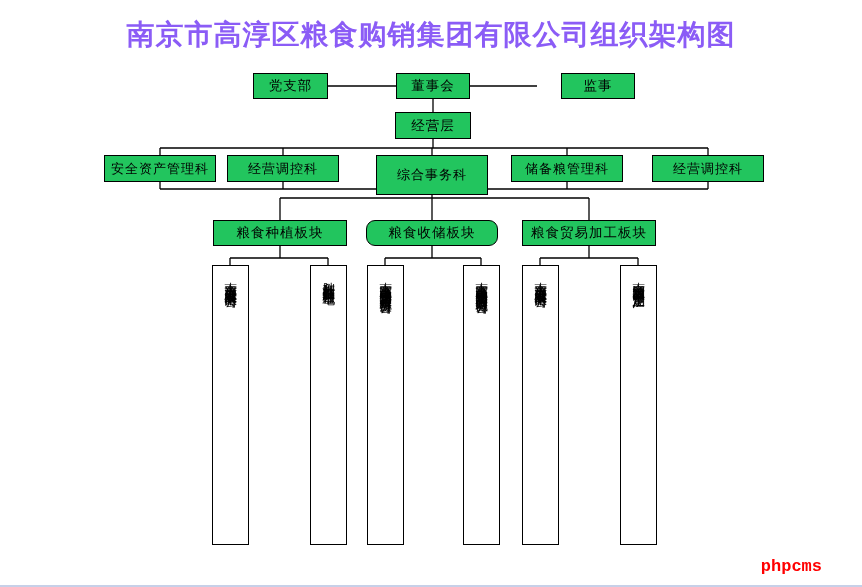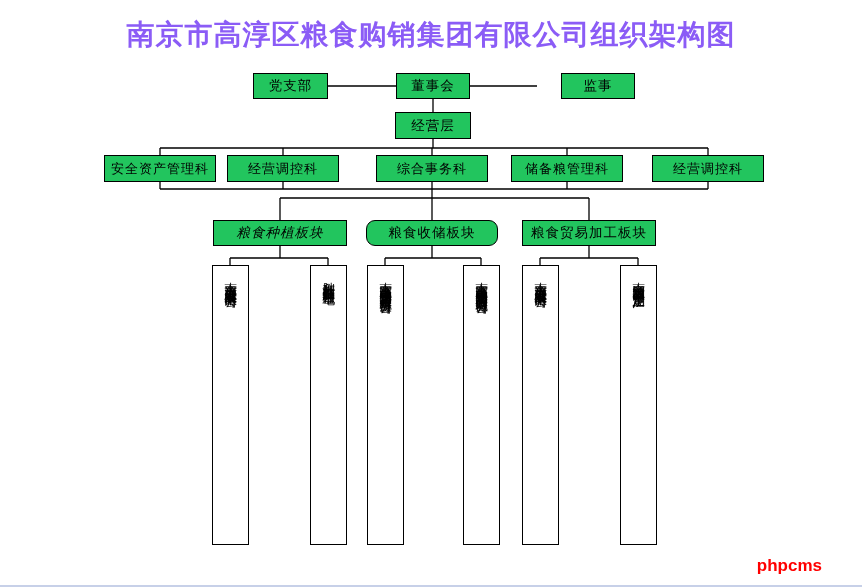--- a/index.html
+++ b/index.html
@@ -24,21 +24,21 @@
     padding-top:6px;
   }
   .vtext{
     writing-mode:vertical-rl;text-orientation:mixed;
     font-size:12.5px;color:#000;letter-spacing:1px;line-height:1;
   }
   svg.connectors{position:absolute;left:0;top:0;pointer-events:none;}
   svg.connectors line{stroke:#000;stroke-width:1.3;}
   .watermark{
     position:absolute;right:40px;bottom:11px;color:#ff0000;
-    font-family:Liberation Sans, sans-serif;
+    font-family:Liberation Mono, monospace;
     font-weight:bold;font-size:17px;letter-spacing:0;
   }
   .bottom-rule{
     position:absolute;left:0;bottom:0;width:862px;height:2px;background:#c7d0e8;
   }
 </style>
 </head>
 <body>
 
 <div id="canvas">
@@ -88,25 +88,25 @@
   </svg>
 
   <div class="box" style="left:253px;top:73px;width:75px;height:26px;">党支部</div>
   <div class="box" style="left:396px;top:73px;width:74px;height:26px;">董事会</div>
   <div class="box" style="left:537px;top:73px;width:74px;height:26px;margin-left:24px;">监事</div>
 
   <div class="box" style="left:104px;top:155px;width:112px;height:27px;font-size:13px;">安全资产管理科</div>
 
   <div class="box" style="left:395px;top:112px;width:76px;height:27px;">经营层</div>
   <div class="box" style="left:227px;top:155px;width:112px;height:27px;font-size:13px;">经营调控科</div>
-  <div class="box" style="left:376px;top:155px;width:112px;height:27px;font-size:13px;">综合事务科</div>
+  <div class="box" style="left:376px;top:155px;width:112px;height:40px;font-size:13px;">综合事务科</div>
   <div class="box" style="left:511px;top:155px;width:112px;height:27px;font-size:13px;">储备粮管理科</div>
   <div class="box" style="left:652px;top:155px;width:112px;height:27px;font-size:13px;">经营调控科</div>
 
-  <div class="box" style="left:213px;top:220px;width:134px;height:26px;font-style:italic;">粮食种植板块</div>
+  <div class="box" style="left:213px;top:220px;width:134px;height:26px;">粮食种植板块</div>
   <div class="box" style="left:366px;top:220px;width:132px;height:26px;border-radius:9px;">粮食收储板块</div>
   <div class="box" style="left:522px;top:220px;width:134px;height:26px;">粮食贸易加工板块</div>
 
   <div class="vbox" style="left:212px;top:265px;width:37px;height:280px;">
     <span class="vtext">南京市淳兴生态农业发展有限公司</span>
   </div>
   <div class="vbox" style="left:310px;top:265px;width:37px;height:280px;">
     <span class="vtext">胜利圩高标准农田种植基地</span>
   </div>
   <div class="vbox" style="left:367px;top:265px;width:37px;height:280px;">

